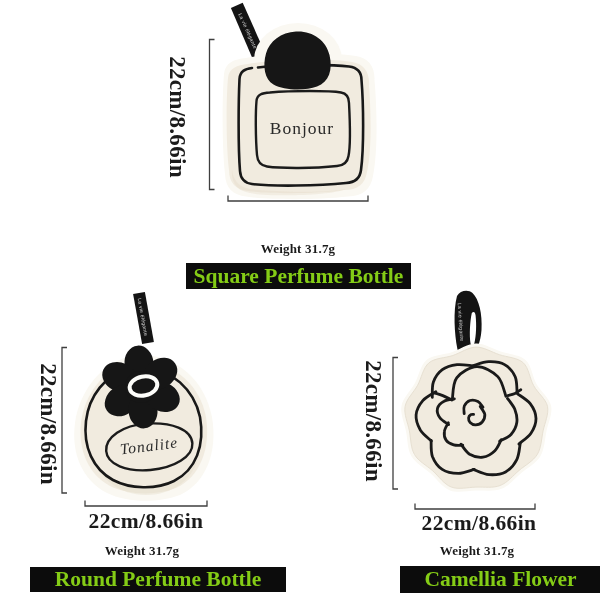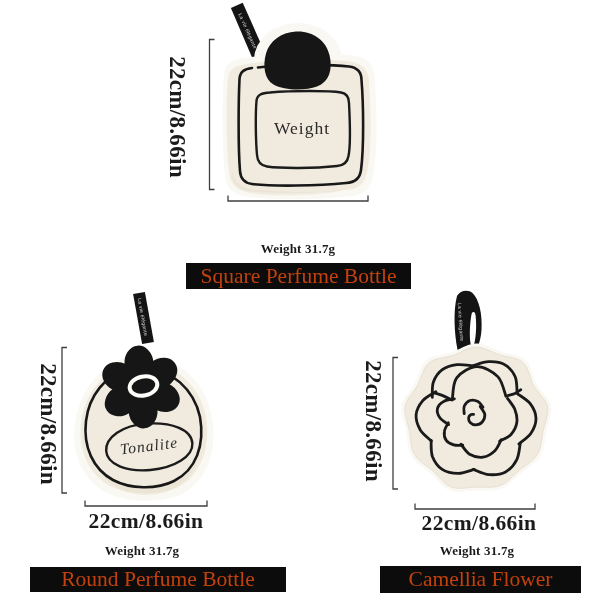--- a/index.html
+++ b/index.html
@@ -5,21 +5,21 @@
   html,body{margin:0;padding:0;background:#ffffff;}
   .stage{position:relative;width:600px;height:600px;background:#ffffff;overflow:hidden;
          font-family:"Liberation Serif", serif;color:#1b1b1b;}
   .art{position:absolute;left:0;top:0;width:600px;height:600px;}
   .lbl{position:absolute;white-space:nowrap;transform:translate(-50%,-50%);
        font-weight:bold;color:#1b1b1b;}
   .dim-h{font-size:21.5px;letter-spacing:0.4px;}
   .weight{font-size:13px;letter-spacing:0.2px;}
   .dim-v{font-size:23px;letter-spacing:0.3px;transform:translate(-50%,-50%) rotate(90deg);}
   .banner{position:absolute;background:#0c0c0c;display:flex;align-items:center;justify-content:center;}
-  .banner .txt{color:#c2410c;font-weight:normal;font-size:21.5px;white-space:nowrap;}
+  .banner .txt{color:#84cc16;font-weight:bold;font-size:21.5px;white-space:nowrap;}
   .embroidery{position:absolute;transform:translate(-50%,-50%);color:#2a2a2a;}
   .bonjour{font-size:17.5px;letter-spacing:1px;}
   .tonalite{font-style:italic;font-size:15.5px;letter-spacing:1px;transform:translate(-50%,-50%) rotate(-7deg);}
   .tagtxt{position:absolute;color:#dcdcdc;font-size:5px;font-family:"Liberation Sans",sans-serif;
           letter-spacing:0.3px;white-space:nowrap;}
 </style>
 </head>
 <body>
 
 <div class="stage">
@@ -134,33 +134,33 @@
       <path d="M 398 357.5 H 393 V 489 H 398"></path>
       <path d="M 415 503.5 V 509 H 535 V 503.5"></path>
     </g>
   </svg>
 
   <div class="lbl dim-v" style="left:177px;top:117px;">22cm/8.66in</div>
   <div class="lbl weight" style="left:298px;top:249px;">Weight 31.7g</div>
   <div class="banner" style="left:186px;top:263px;width:225px;height:26px;">
     <span class="txt">Square Perfume Bottle</span>
   </div>
-  <div class="embroidery bonjour" style="left:302px;top:128px;">Weight</div>
+  <div class="embroidery bonjour" style="left:302px;top:128px;">Bonjour</div>
   <div class="tagtxt" style="left:248px;top:31px;transform:translate(-50%,-50%) rotate(66deg);">La vie élégante</div>
 
   <div class="lbl dim-v" style="left:48px;top:424px;">22cm/8.66in</div>
   <div class="lbl dim-h" style="left:146px;top:521px;">22cm/8.66in</div>
   <div class="lbl weight" style="left:142px;top:551px;">Weight 31.7g</div>
   <div class="banner" style="left:30px;top:567px;width:256px;height:25px;">
     <span class="txt">Round Perfume Bottle</span>
   </div>
   <div class="embroidery tonalite" style="left:149px;top:446px;">Tonalite</div>
   <div class="tagtxt" style="left:143px;top:317px;transform:translate(-50%,-50%) rotate(80deg);">La vie élégante</div>
 
   <div class="lbl dim-v" style="left:373px;top:421px;">22cm/8.66in</div>
   <div class="lbl dim-h" style="left:479px;top:523px;">22cm/8.66in</div>
   <div class="lbl weight" style="left:477px;top:551px;">Weight 31.7g</div>
-  <div class="banner" style="left:380px;top:566px;width:201px;height:27px;">
+  <div class="banner" style="left:400px;top:566px;width:201px;height:27px;">
     <span class="txt">Camellia Flower</span>
   </div>
   <div class="tagtxt" style="left:461px;top:322px;transform:translate(-50%,-50%) rotate(86deg);">La vie élégante</div>
 
 </div>
 
 </body></html>

